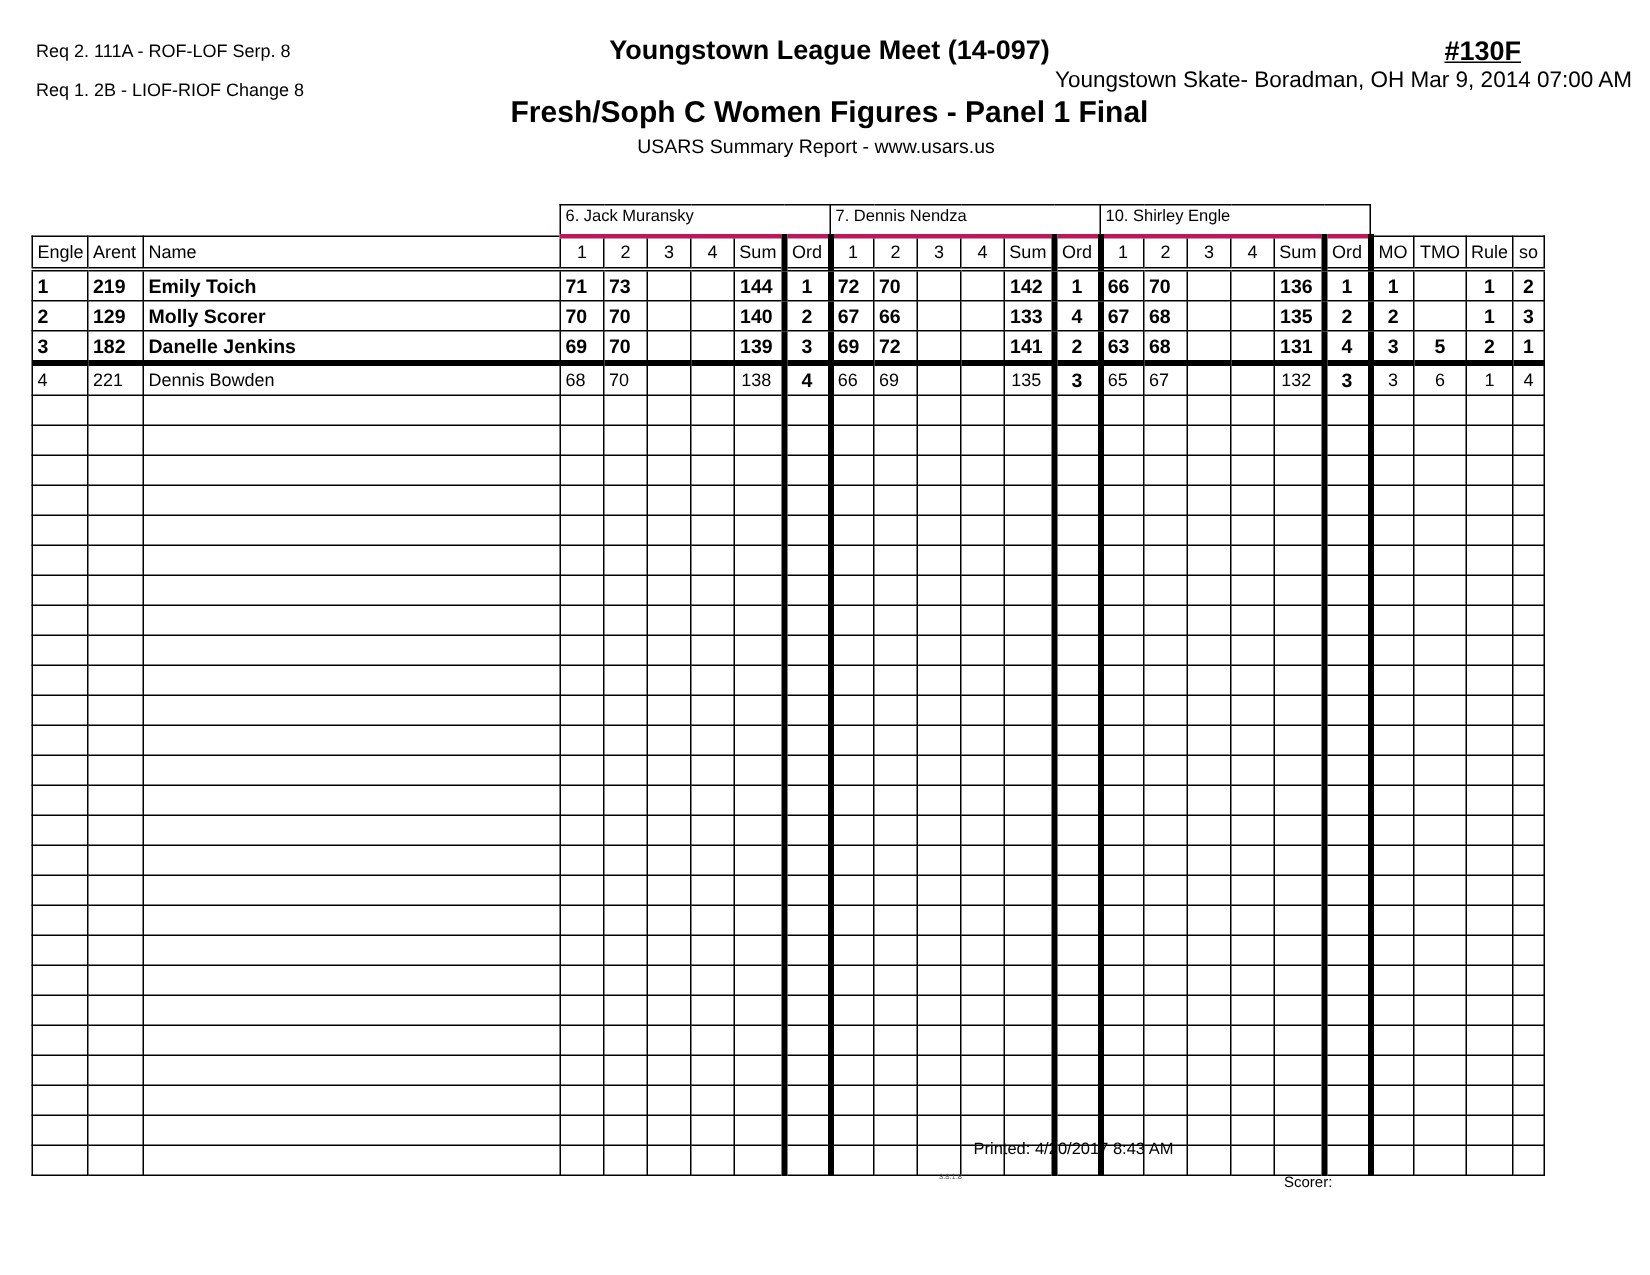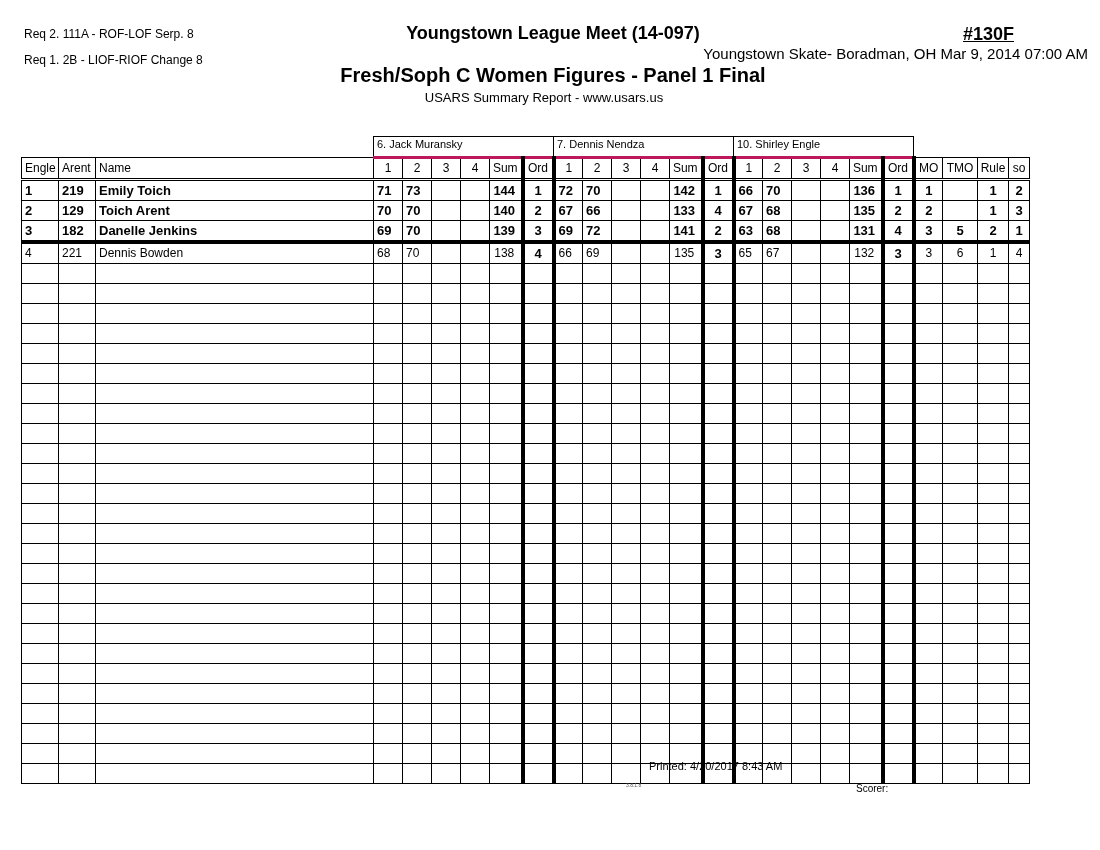--- a/index.html
+++ b/index.html
@@ -129,21 +129,21 @@
         <td class="r">136</td>
         <td class="ord thick-l thick-r">1</td>
         <td class="c">1</td>
         <td class="c"></td>
         <td class="c">1</td>
         <td class="c">2</td>
       </tr>
       <tr class="bold">
         <td>2</td>
         <td>129</td>
-        <td>Toich Arent</td>
+        <td>Molly Scorer</td>
         <td>70</td>
         <td>70</td>
         <td></td>
         <td></td>
         <td class="r">140</td>
         <td class="ord thick-l thick-r">2</td>
         <td>67</td>
         <td>66</td>
         <td></td>
         <td></td>

